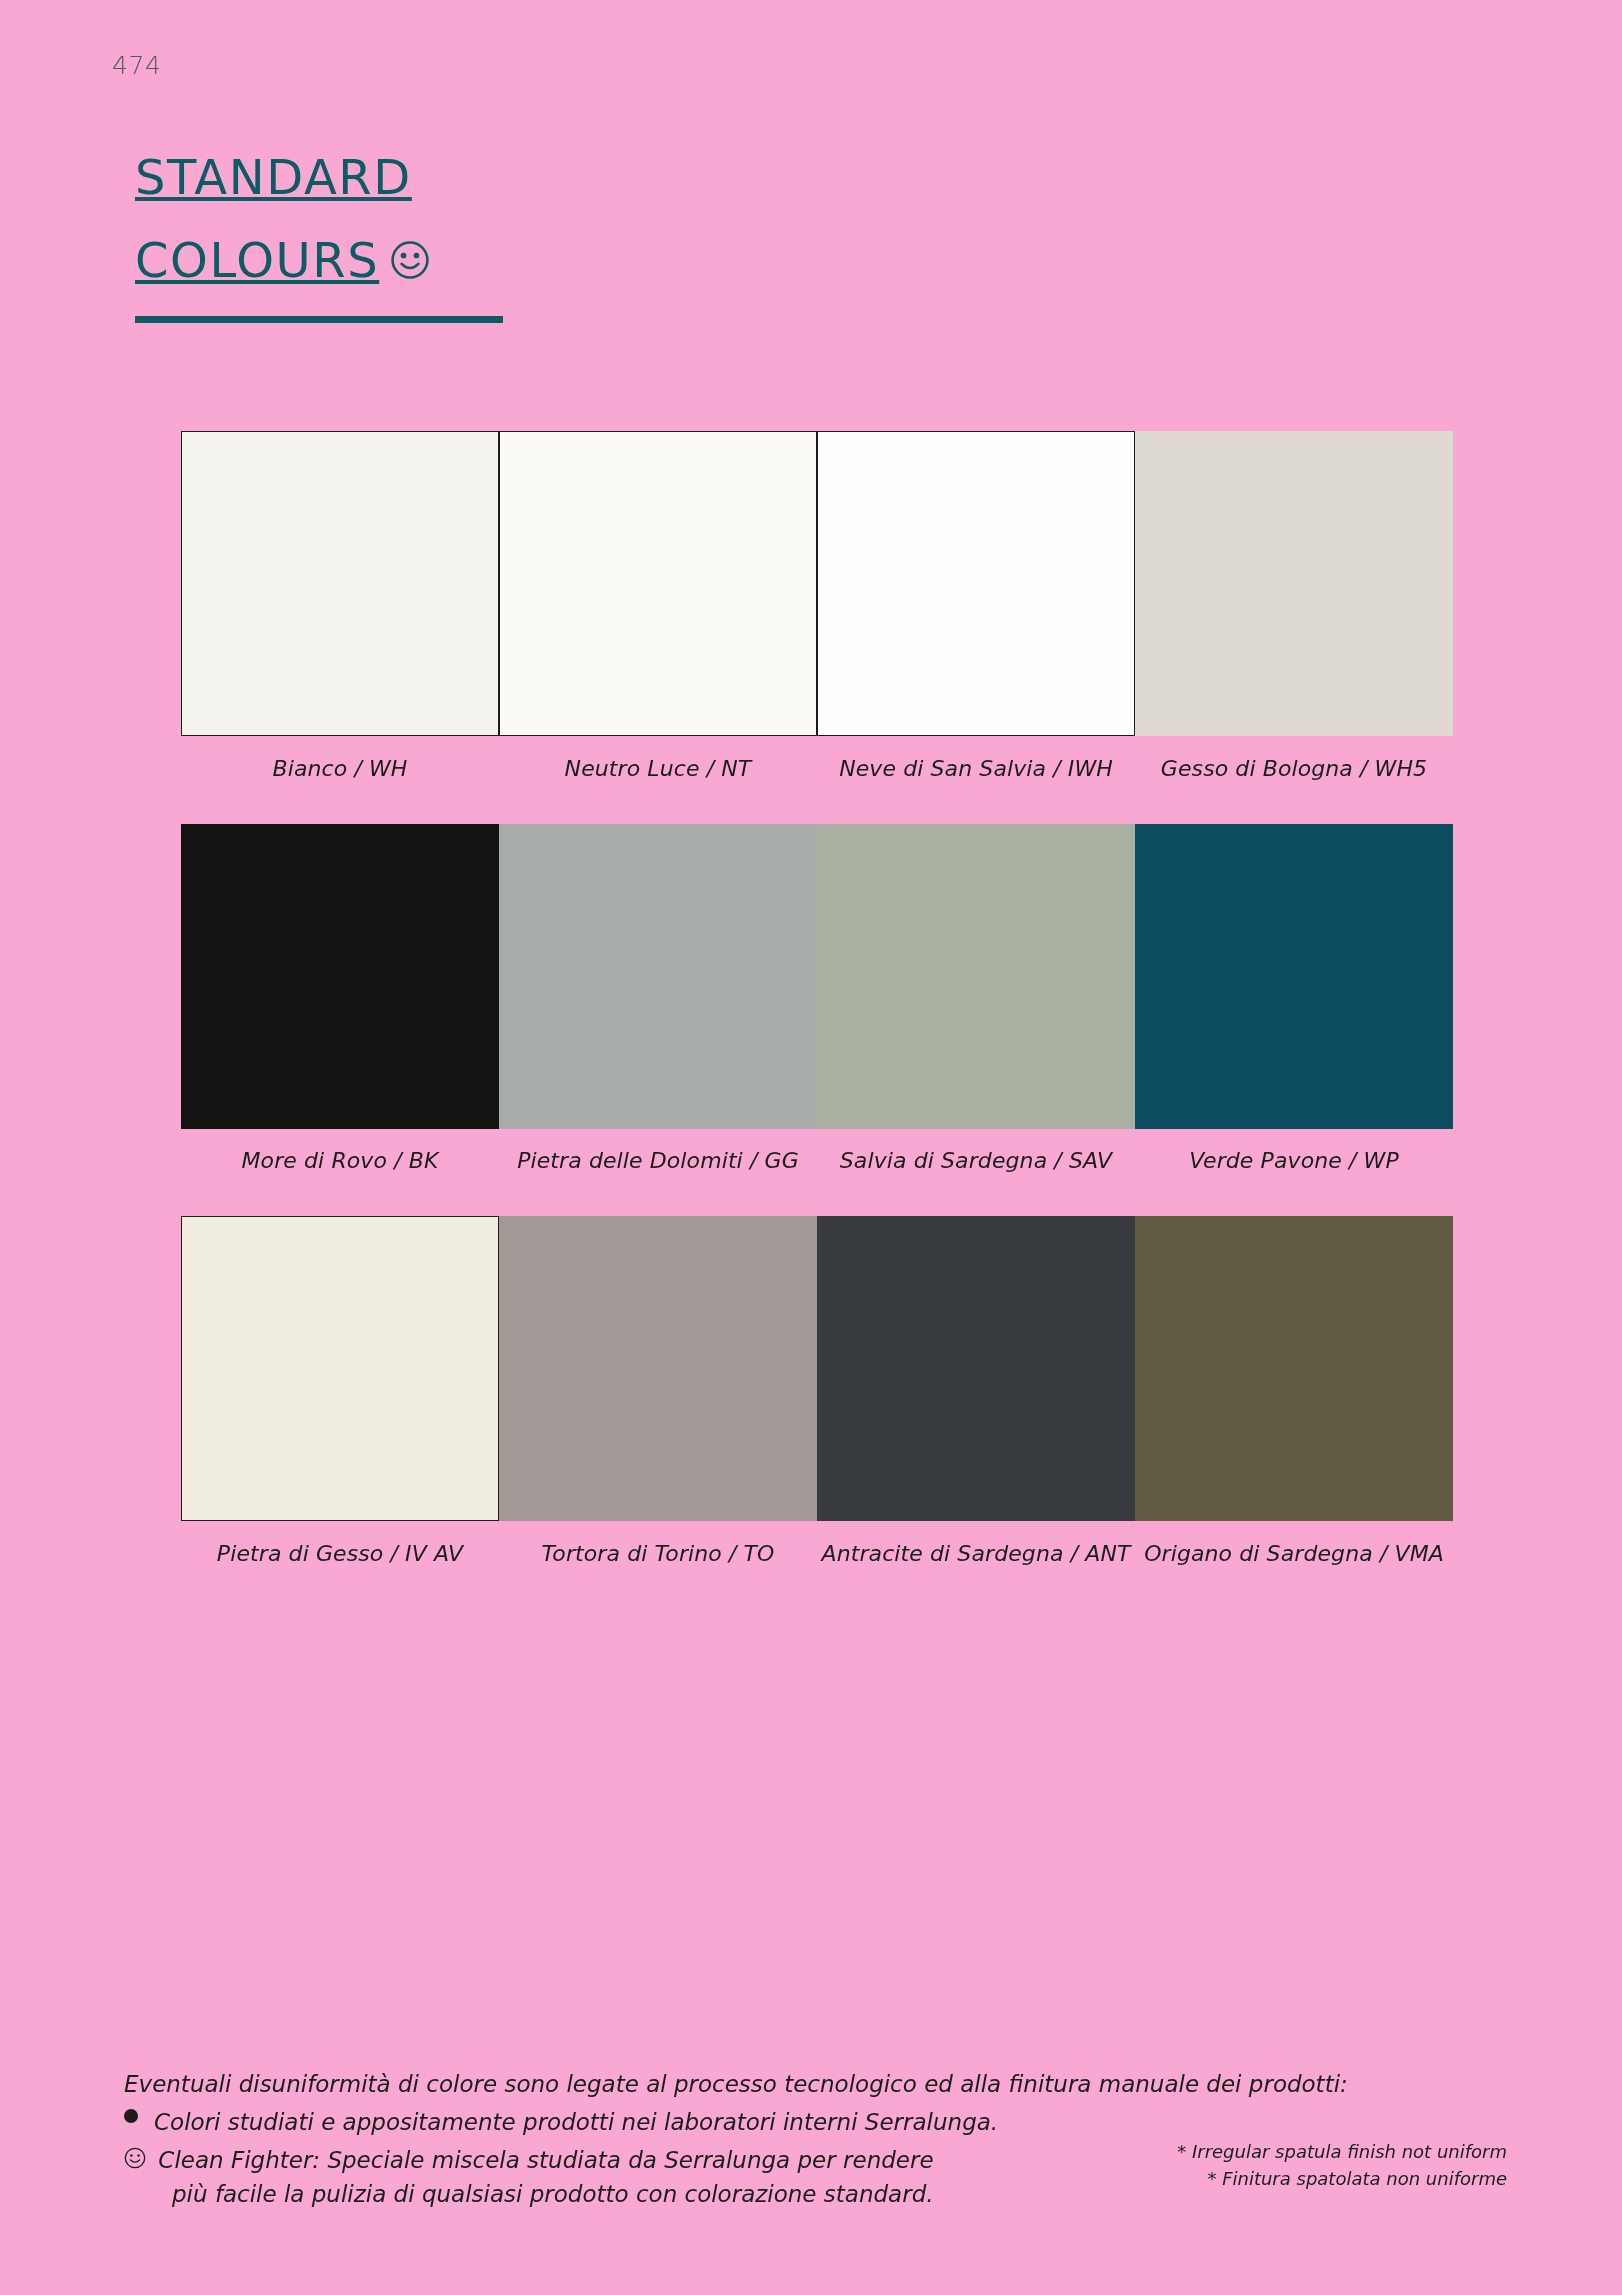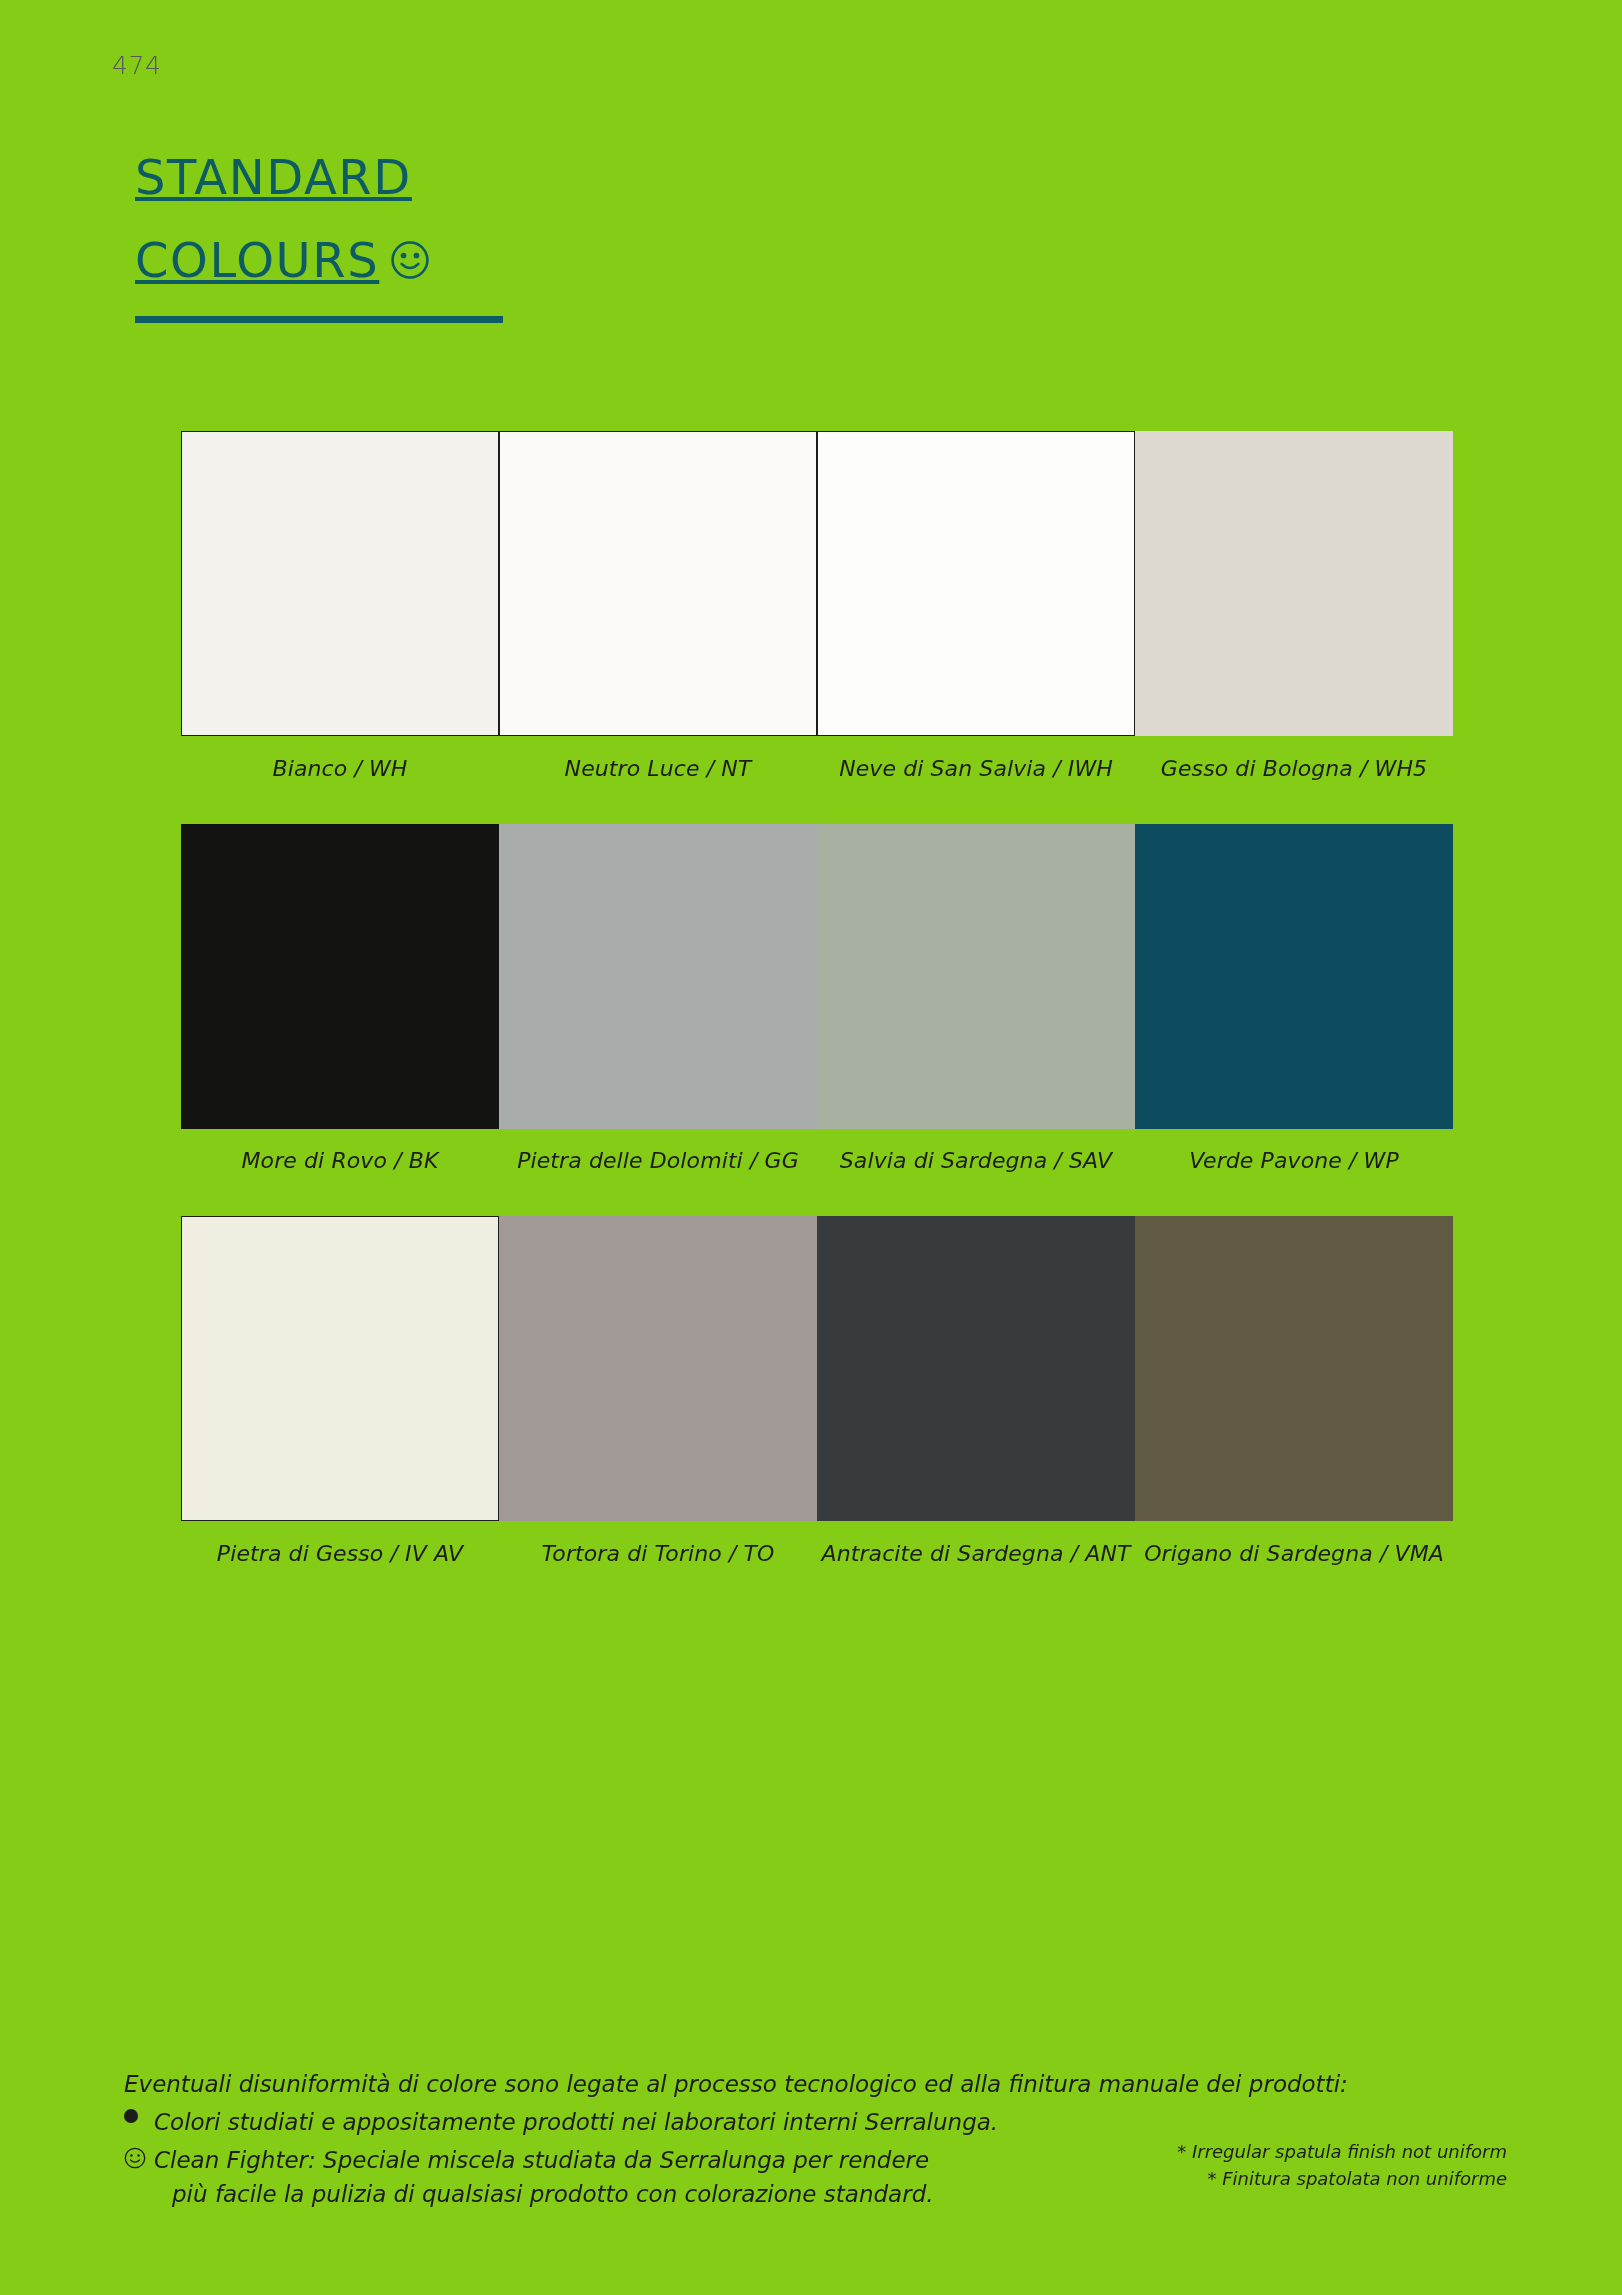--- a/index.html
+++ b/index.html
@@ -12,21 +12,21 @@
     background: #eeeeec;
     font-family: "Liberation Sans", sans-serif;
     -webkit-font-smoothing: antialiased;
     overflow: hidden;
     position: relative;
   }
   .page {
     position: relative;
     width: 1623px;
     height: 2295px;
-    background: #84cc16;
+    background: #f9a8d4;
   }
 
   
   .page-number {
     position: absolute;
     left: 112px;
     top: 51px;
     font-size: 25px;
     letter-spacing: 0.6px;
     color: #55595a;
@@ -139,21 +139,21 @@
     justify-content: flex-start;
     padding-top: 3.9px;
   }
   .bullet-dot {
     display: inline-block;
     width: 14.3px;
     height: 14.3px;
     border-radius: 50%;
     background: #1d1d1b;
   }
-  .footer-text-wrap { display: block; }
+  .footer-text-wrap { display: block; text-align: right; }
   .footer-line2 {
     margin-left: 0;
     display: block;
     padding-left: 18px;
   }
   .footnote {
     position: absolute;
     right: 116px;
     top: 2138px;
     text-align: right;

